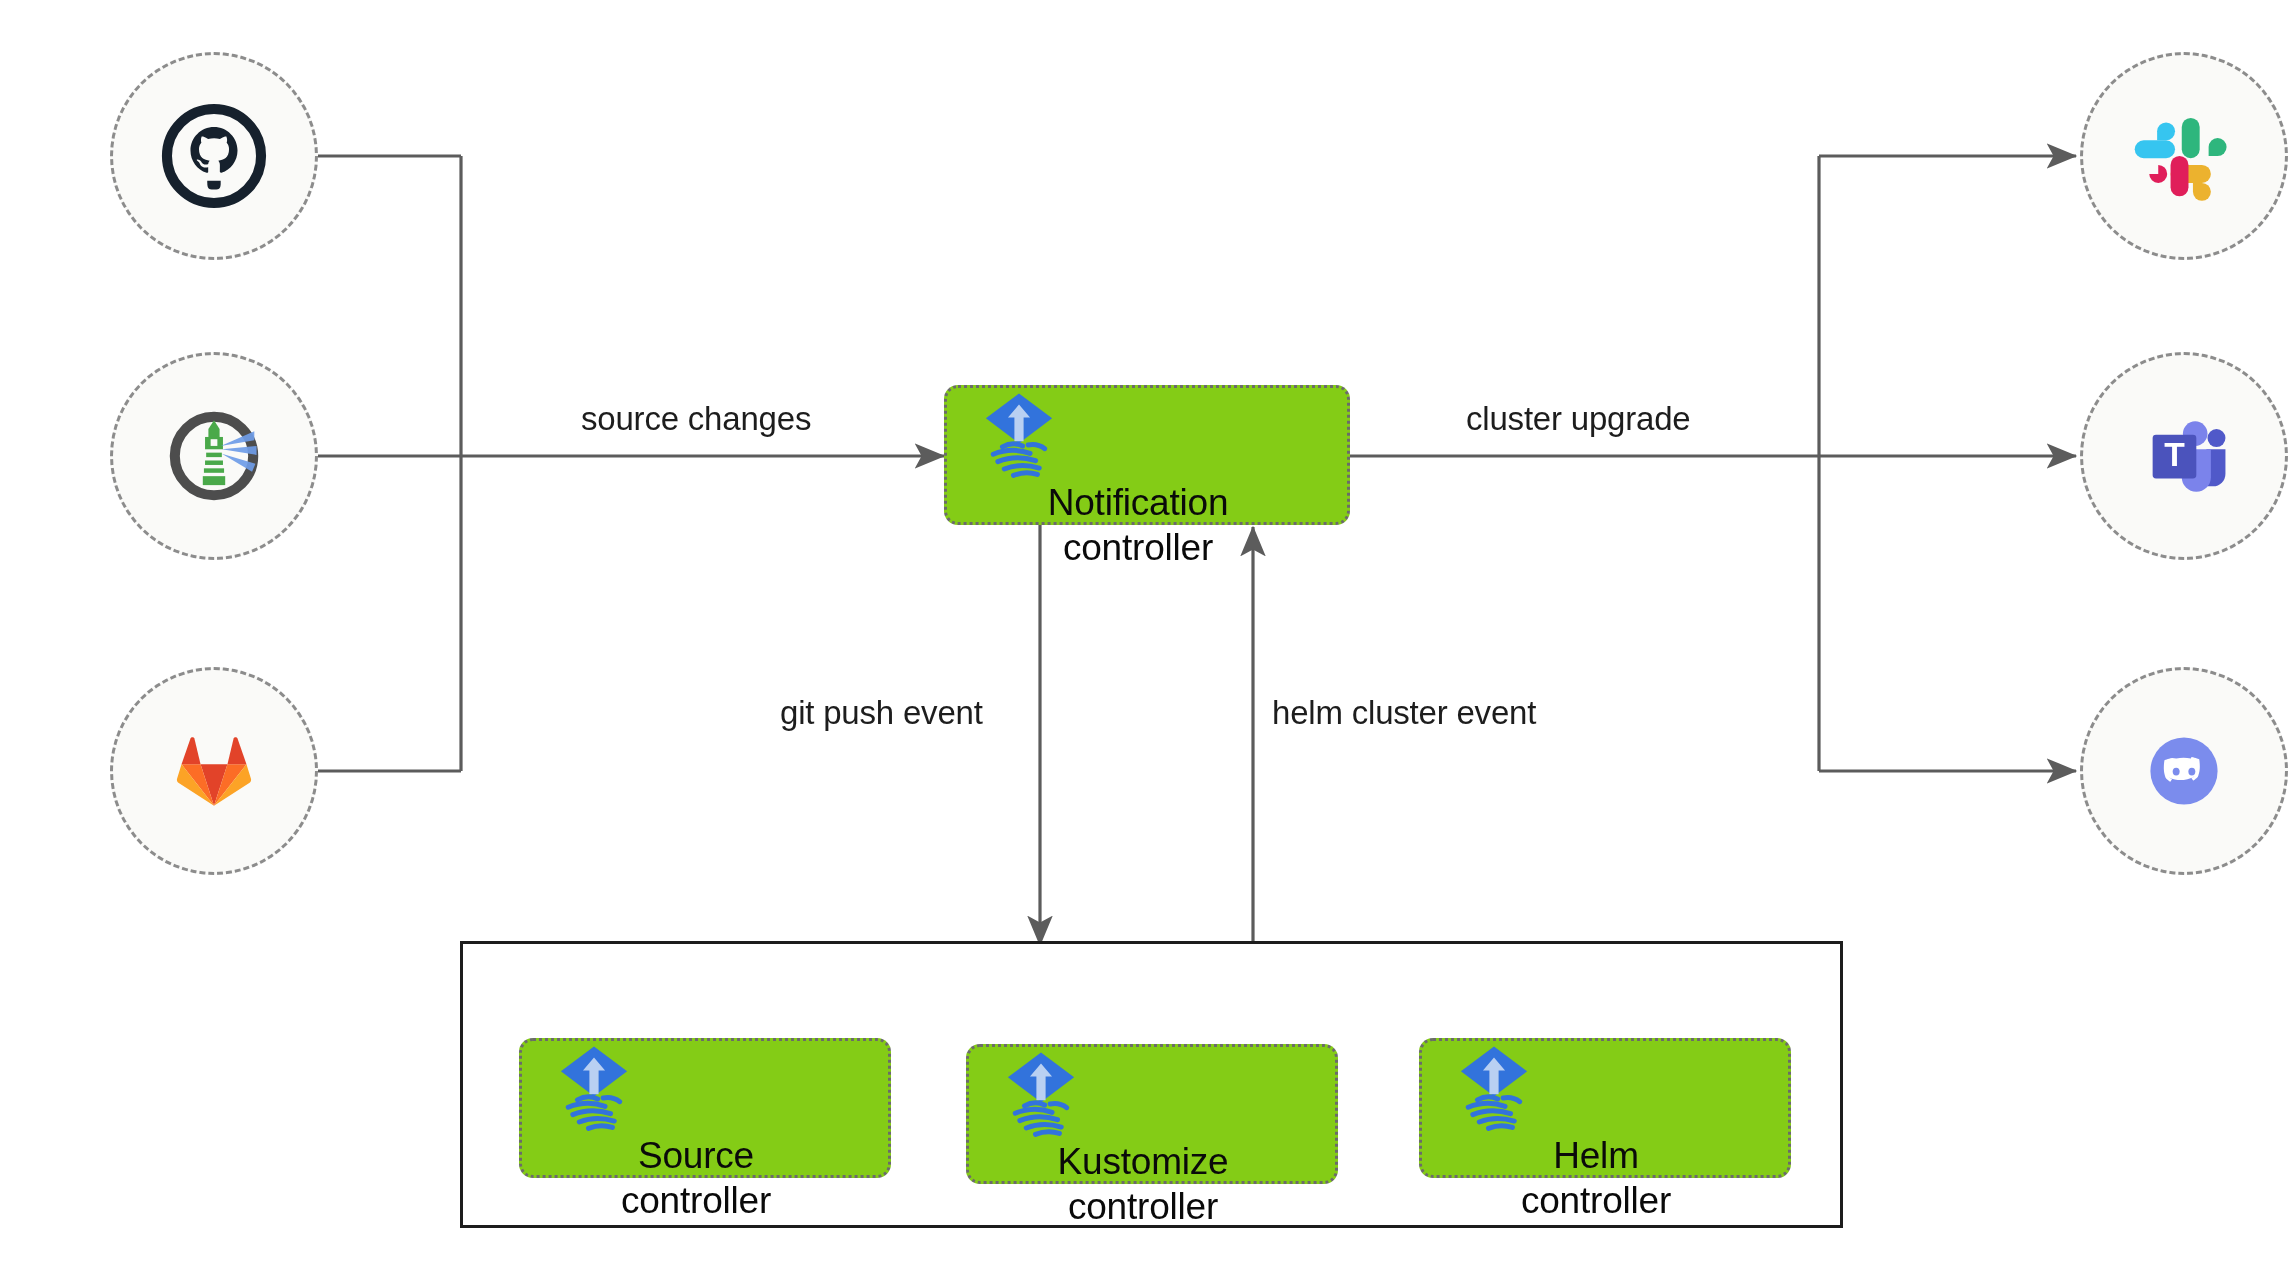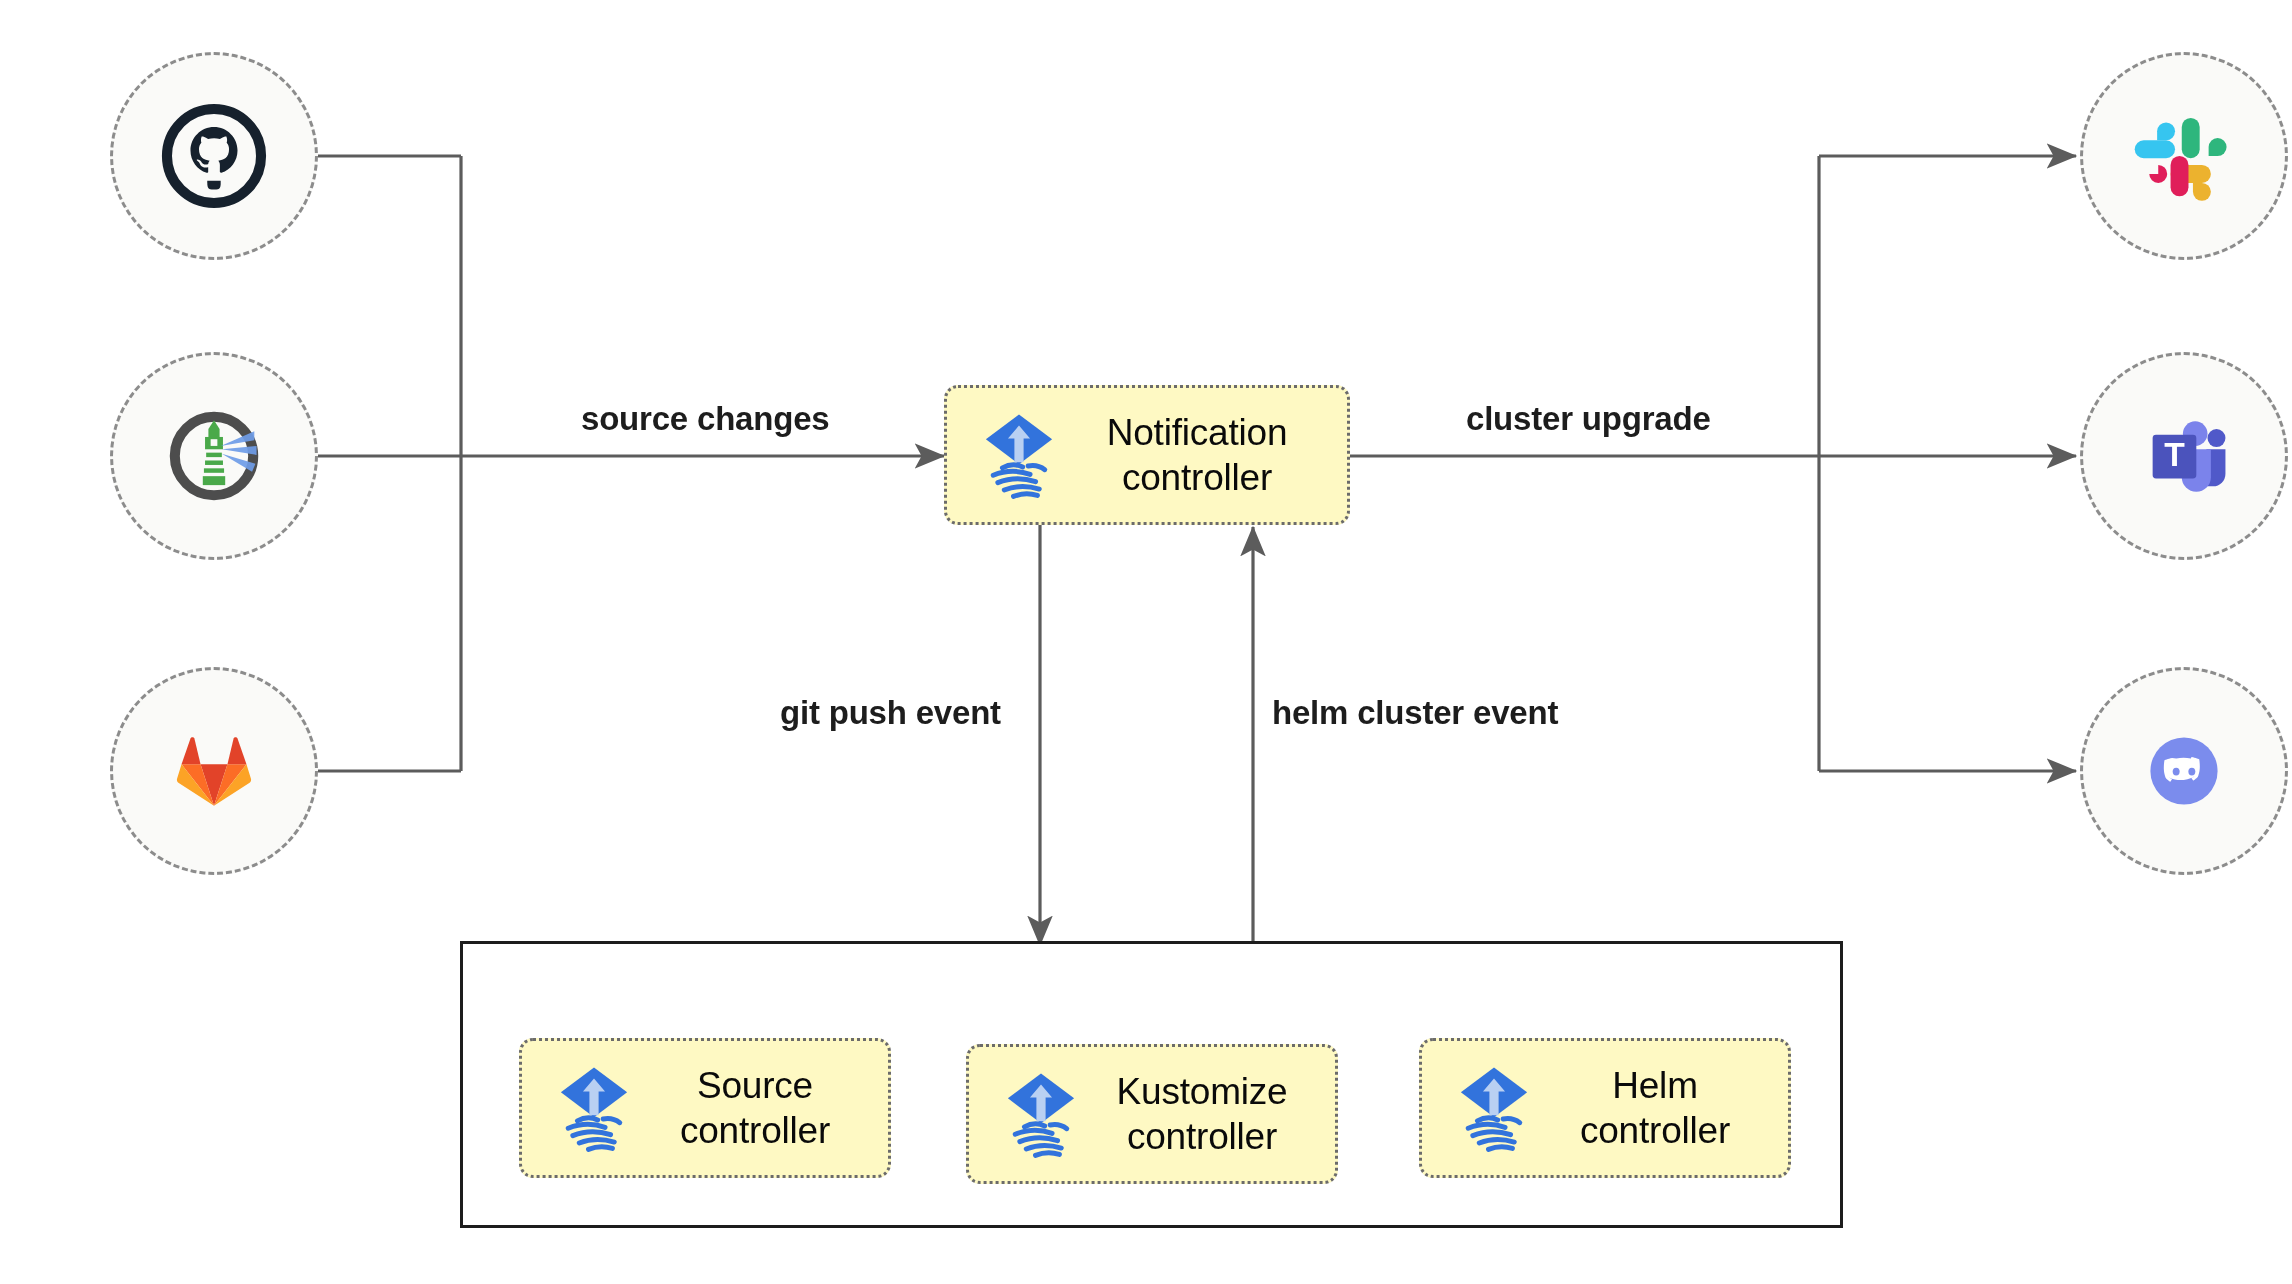--- a/index.html
+++ b/index.html
@@ -42,27 +42,26 @@
   }
   .node-circle .glyph {
     width: 112px;
     height: 112px;
     display: block;
   }
 
   
   .ctrl-box {
     position: absolute;
-    background: #fef9c3;
+    background: #84cc16;
     border: 3px dotted #6b6b6b;
     border-radius: 14px;
     box-sizing: border-box;
     display: flex;
-    flex-direction: row;
-    align-items: center;
+    flex-direction: column;
   }
   .ctrl-box .flux-mark {
     width: 92px;
     height: 92px;
     flex: 0 0 auto;
     margin-left: 26px;
   }
   .ctrl-box .ctrl-label {
     flex: 1 1 auto;
     text-align: center;
@@ -110,21 +109,20 @@
     white-space: nowrap;
   }
 
   
   .edge-label {
     position: absolute;
     font-size: 33px;
     color: #1d1d1d;
     white-space: nowrap;
     letter-spacing: -0.2px;
-    font-weight: bold;
   }
 </style>
 </head>
 <body>
 
 <div id="stage">
 
   <svg id="wires" viewBox="0 0 2292 1284" xmlns="http://www.w3.org/2000/svg">
     <defs>
       <marker id="arrow" markerWidth="12" markerHeight="12" refX="9.2" refY="4" orient="auto" markerUnits="strokeWidth">

